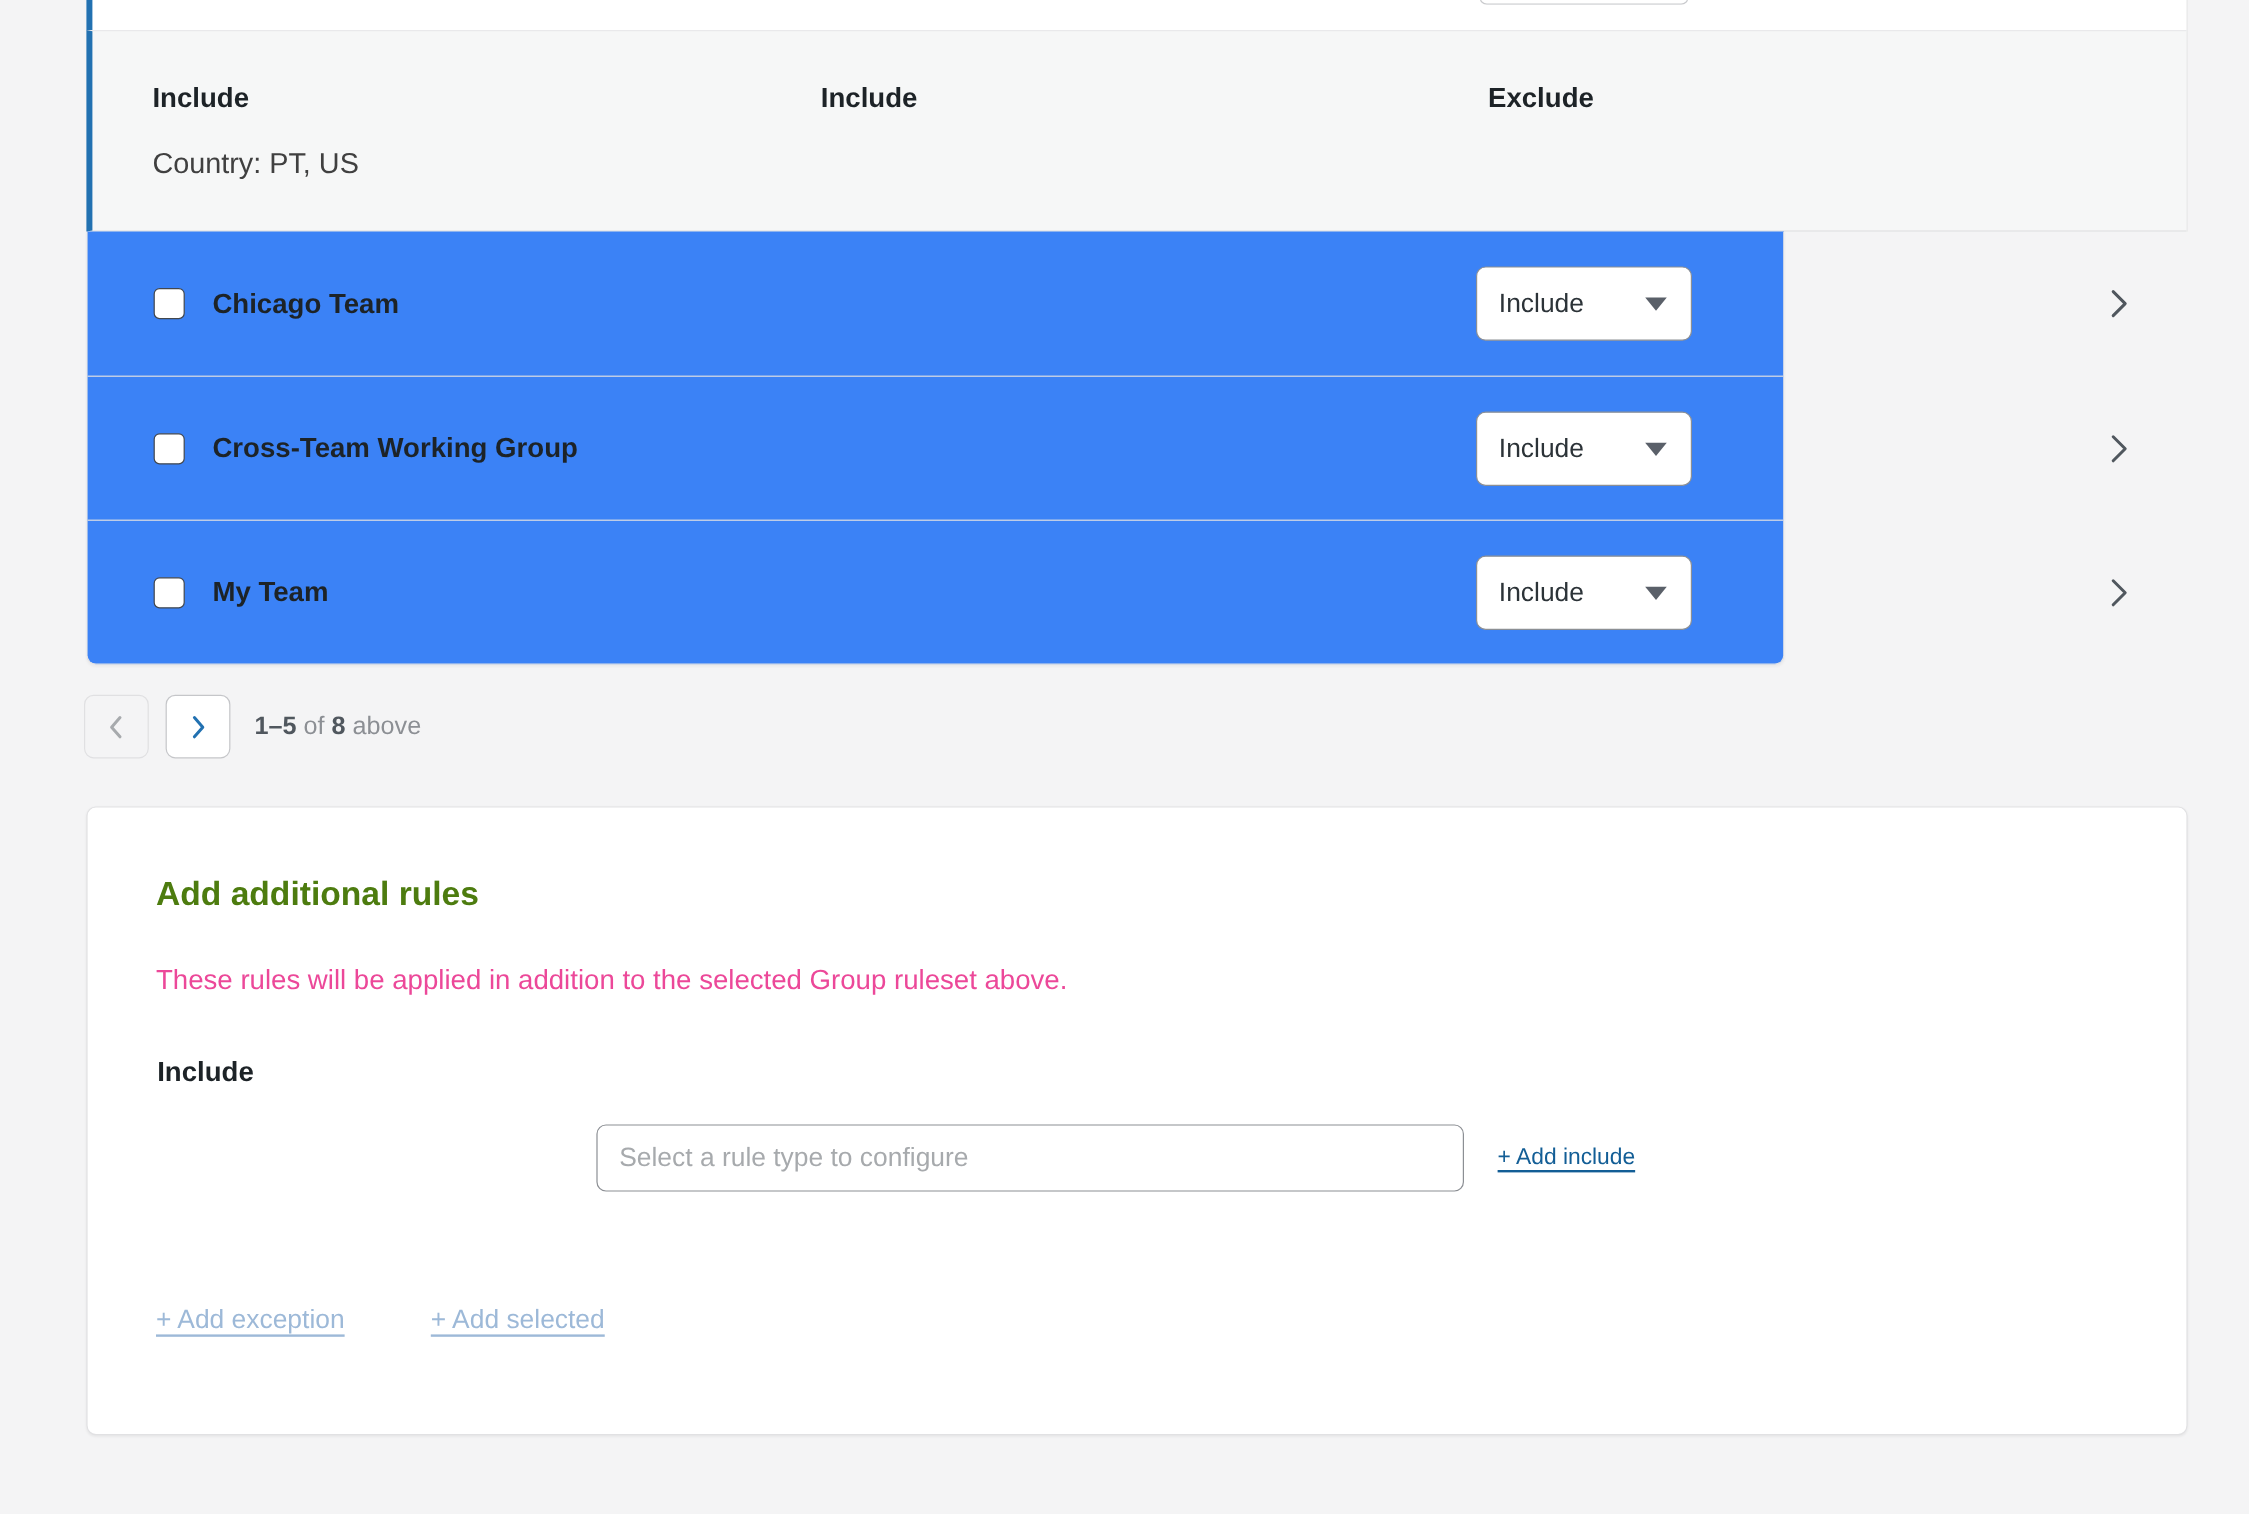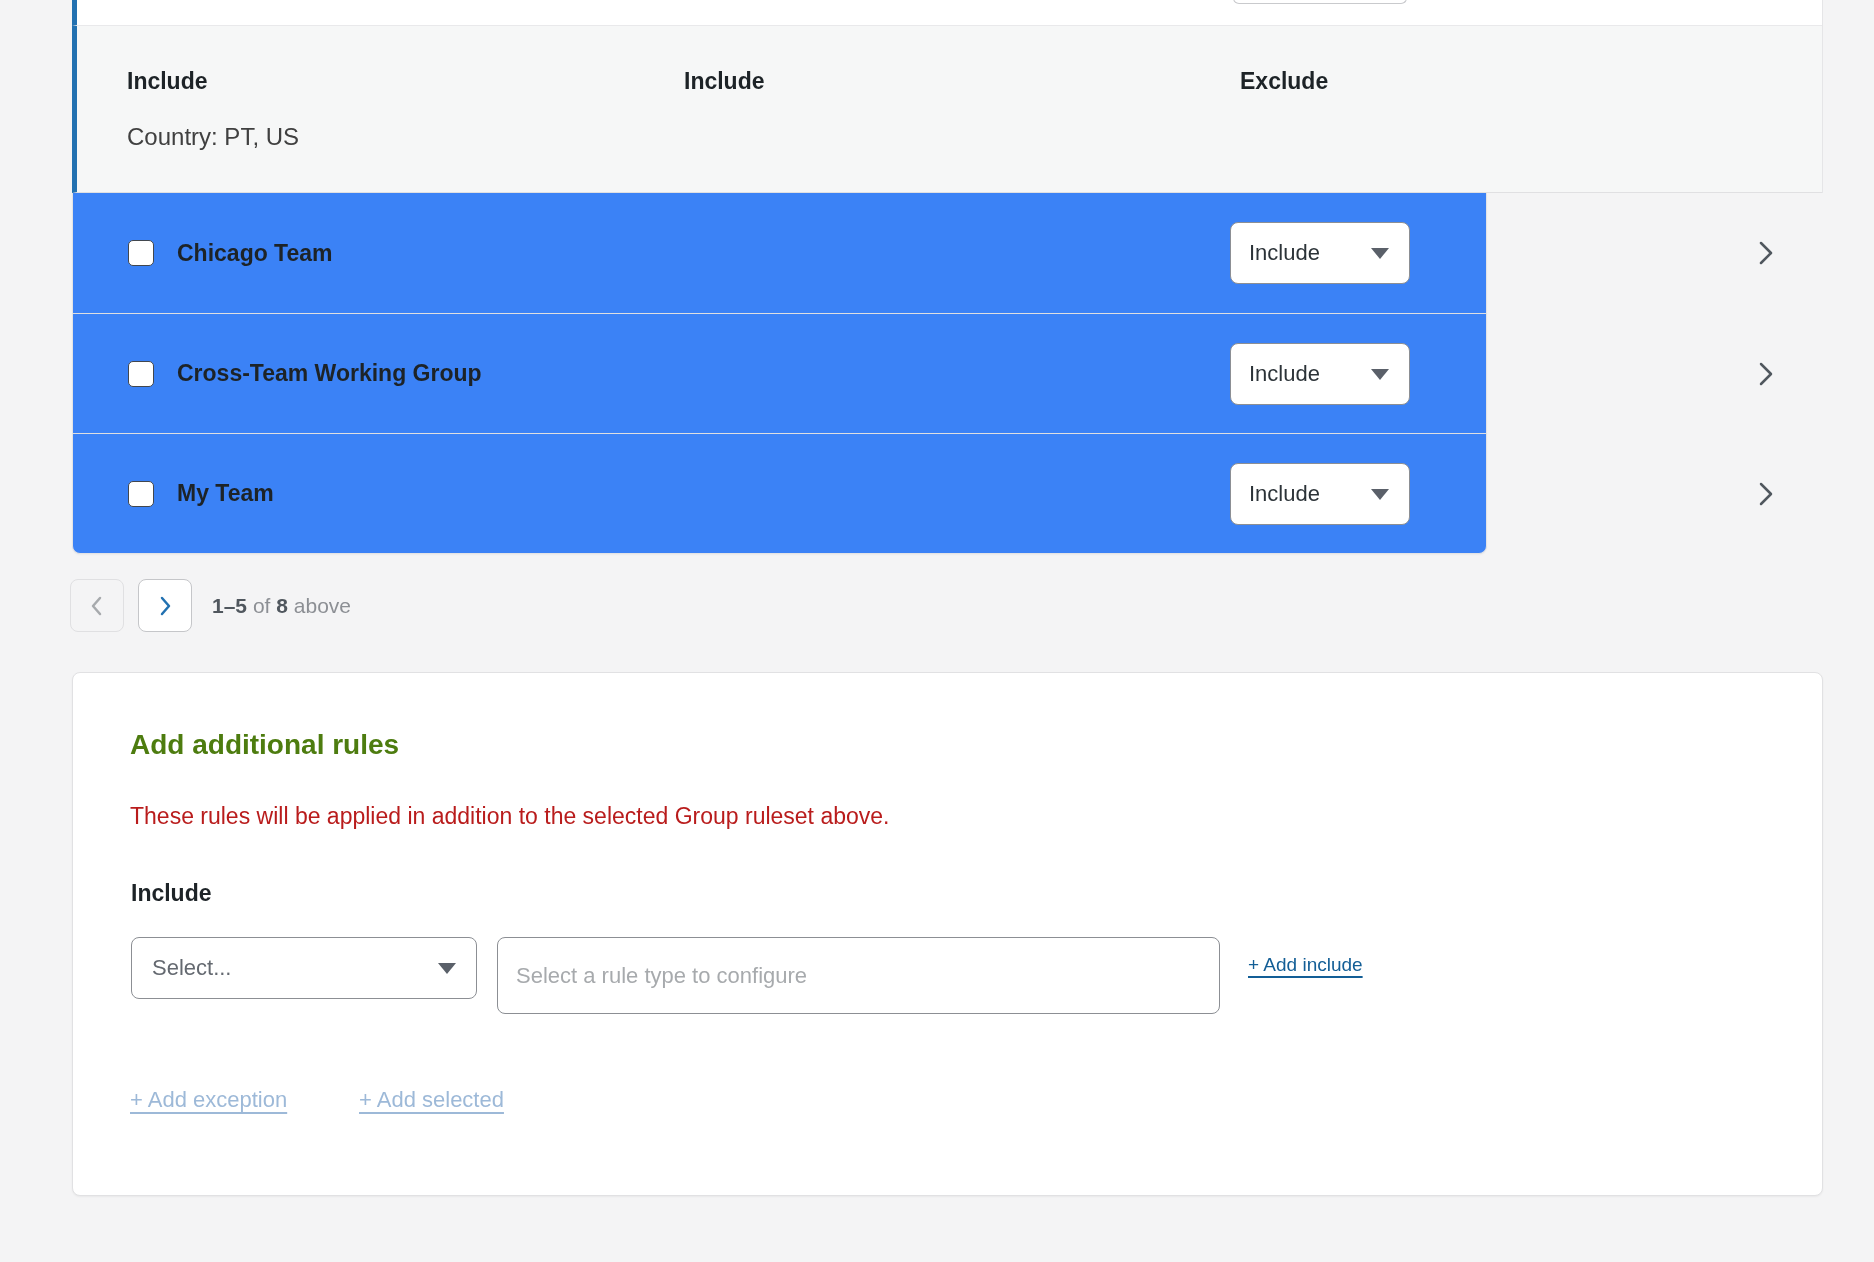--- a/index.html
+++ b/index.html
@@ -87,30 +87,30 @@
   .page-btn.next{ border:1px solid #c5c6c9; background:#ffffff; margin-left:14px; }
   .page-status{ margin-left:20px; font-size:21px; color:#8c8f94; }
   .page-status .strong{ font-weight:700; color:#50575e; }
   
   #add-card{
     position:absolute; left:72px; top:672px; width:1751px; height:524px;
     background:#ffffff; border:1px solid #e1e1e3; border-radius:8px;
     box-shadow:0 1px 2px rgba(0,0,0,0.05);
   }
   .card-title{ position:absolute; left:57px; top:56px; font-size:28px; font-weight:700; color:#4d7c0f; }
-  .card-desc{ position:absolute; left:57px; top:130px; font-size:23px; color:#b91c1c; }
+  .card-desc{ position:absolute; left:57px; top:130px; font-size:23px; color:#ec4899; }
   .include-label{ position:absolute; left:58px; top:207px; font-size:23px; font-weight:700; color:#1d2327; }
   .rule-select{
     position:absolute; left:58px; top:264px; width:346px; height:62px;
     background:#fff; border:1.5px solid #8c8f94; border-radius:8px;
     display:flex; align-items:center; padding:0 22px 0 20px; cursor:pointer;
   }
   .rule-select .sel-text{ font-size:22px; color:#646970; }
   .rule-input{
-    position:absolute; left:424px; top:264px; width:723px; height:77px;
+    position:absolute; left:424px; top:264px; width:723px; height:56px;
     border:1.5px solid #8c8f94; border-radius:8px; background:#fff;
     font-family:"Liberation Sans","DejaVu Sans",sans-serif;
     font-size:22px; color:#2c3338; padding:0 18px;
   }
   .rule-input::placeholder{ color:#a7aaad; opacity:1; }
   a.link{ text-decoration:underline; text-underline-offset:5px; text-decoration-thickness:1.5px; cursor:pointer; }
   .add-include{ position:absolute; left:1175px; top:281px; font-size:19px; color:#135e96; }
   .add-exception{ position:absolute; left:57px; top:414px; font-size:22px; color:#9db9d8; }
   .add-require{ position:absolute; left:286px; top:414px; font-size:22px; color:#9db9d8; }
 </style>
@@ -192,23 +192,19 @@
     <span class="strong">8</span>
     <span>above</span>
   </div>
 </div>
 
 <div id="add-card">
   <div class="card-title">Add additional rules</div>
   <div class="card-desc">These rules will be applied in addition to the selected Group ruleset above.</div>
   <div class="include-label">Include</div>
 
-  <div class="rule-select">
-    <span class="sel-text">Select...</span>
-    <span class="caret"></span>
-  </div>
 
   <input class="rule-input" type="text" value="" placeholder="Select a rule type to configure" style="">
 
   <a class="link add-include">+ Add include</a>
   <a class="link add-exception">+ Add exception</a>
   <a class="link add-require">+ Add selected</a>
 </div>
 
 </body></html>

